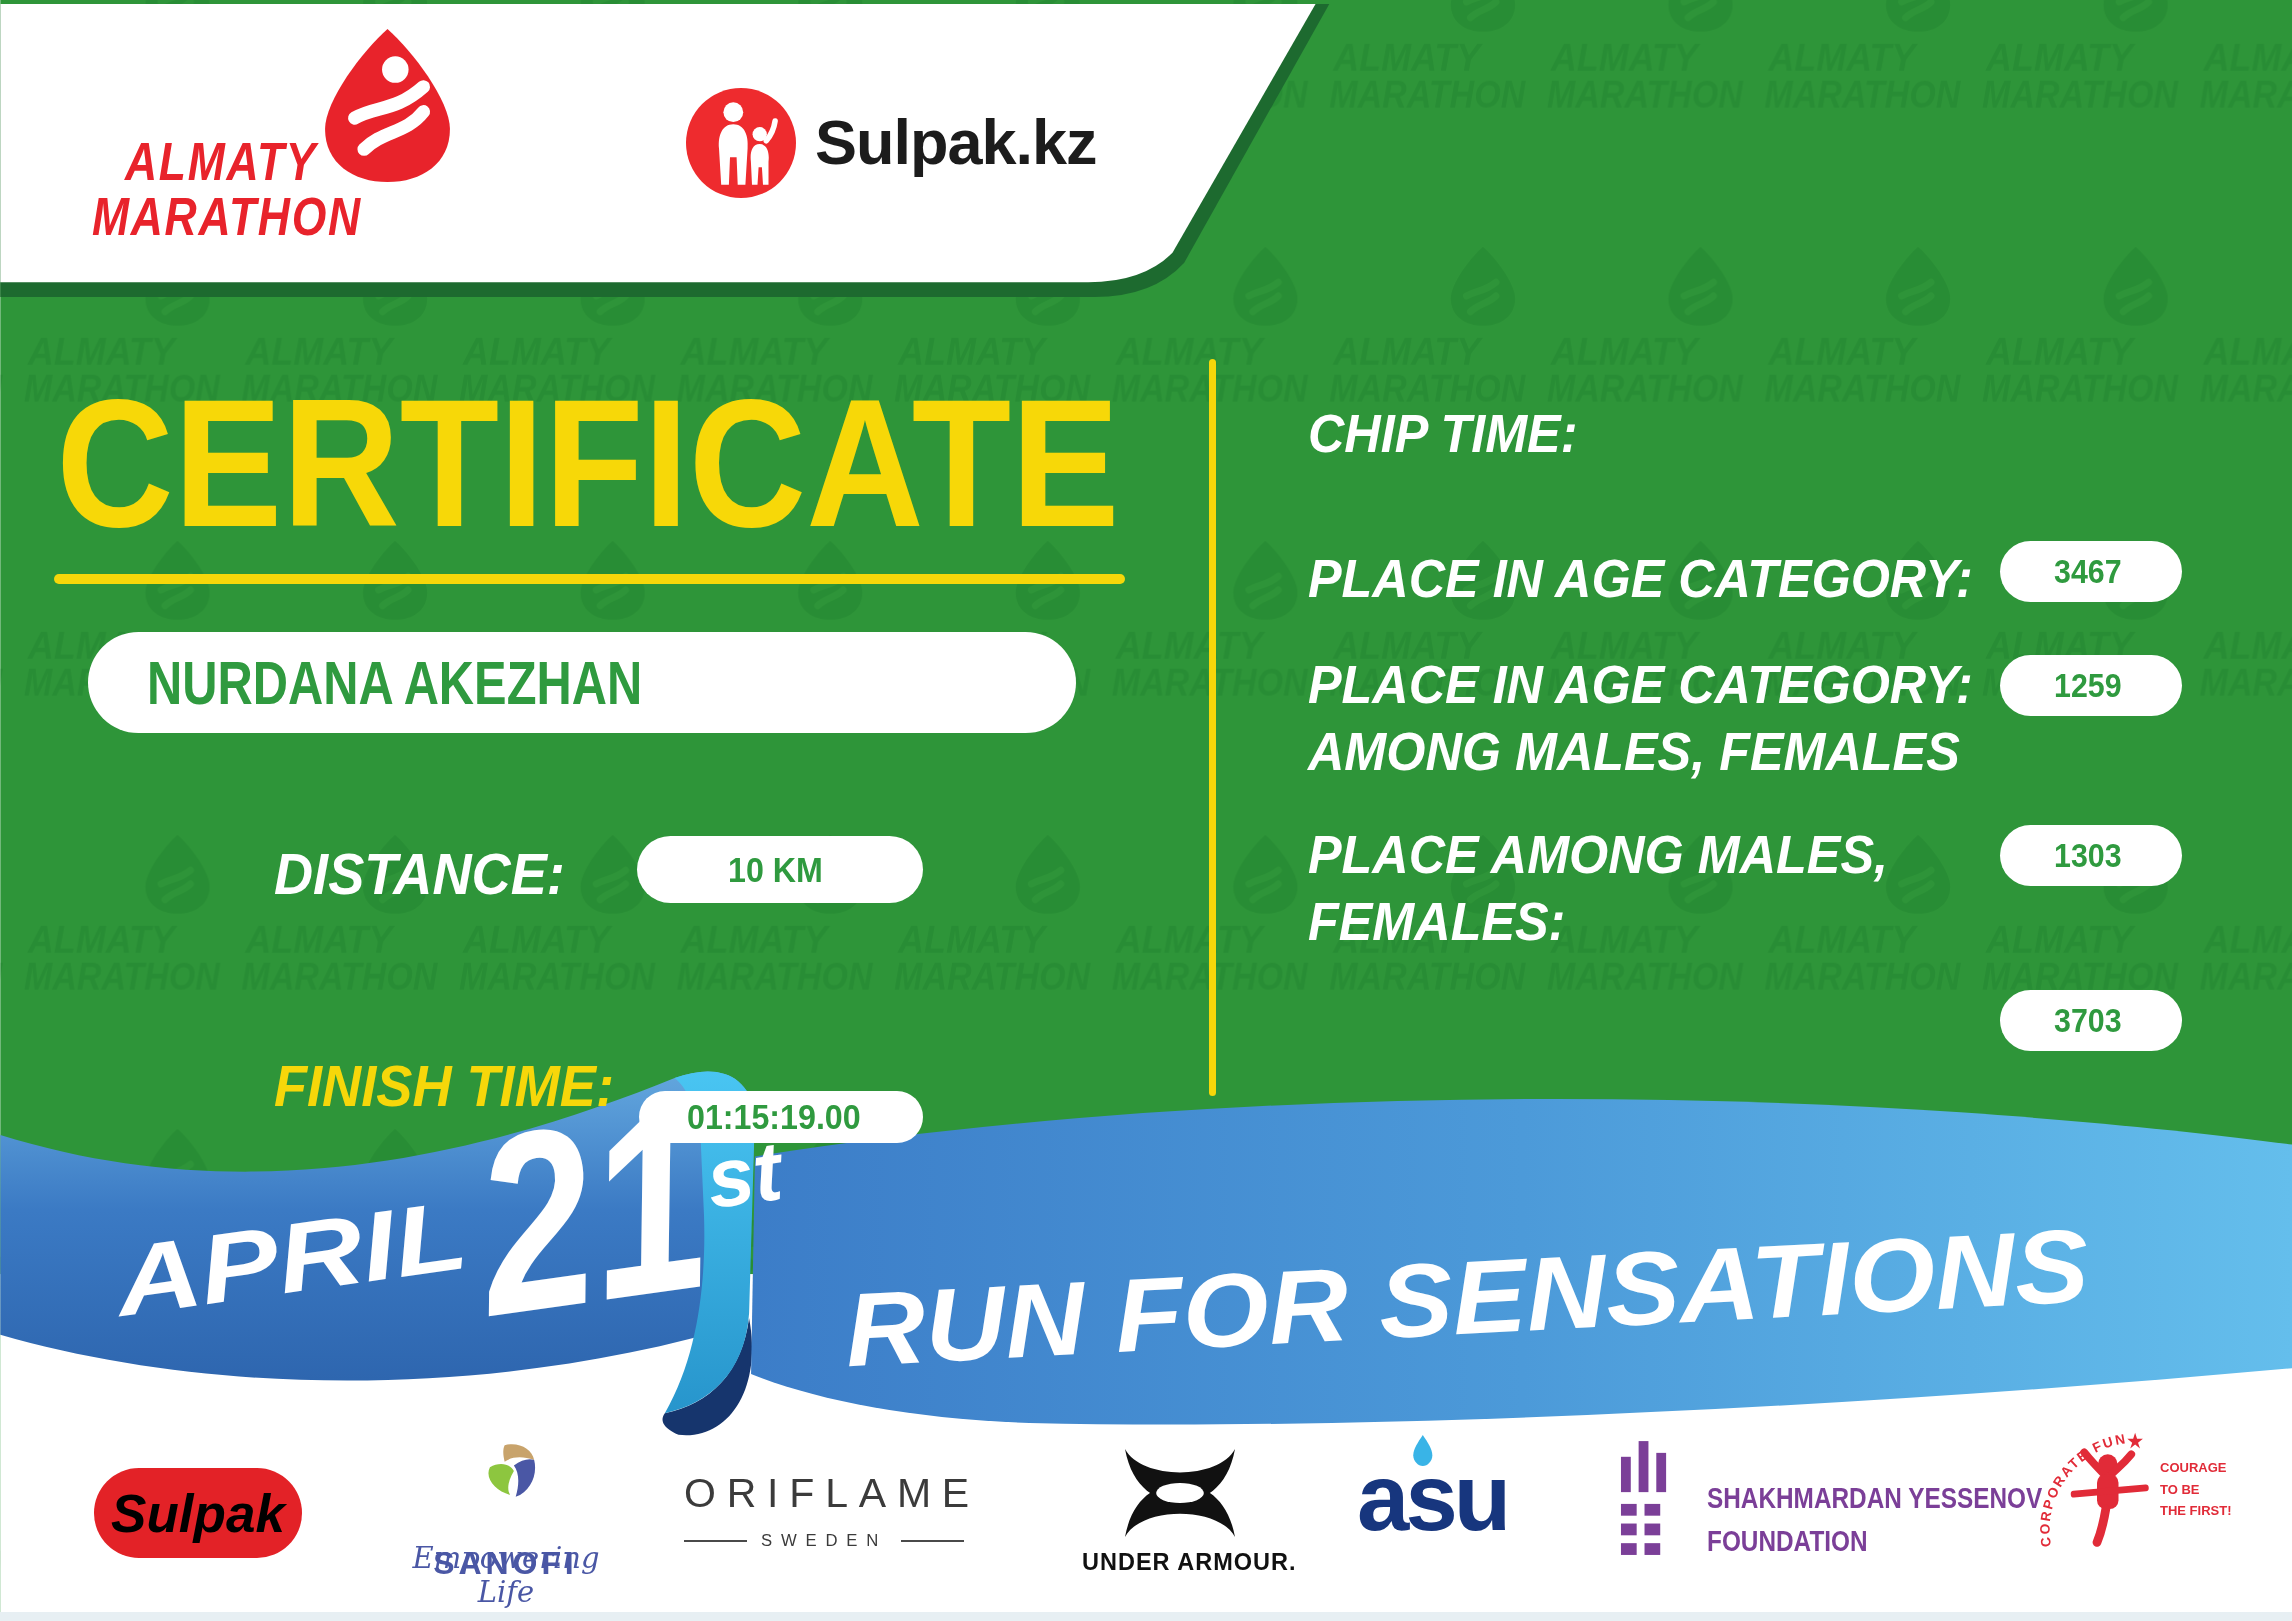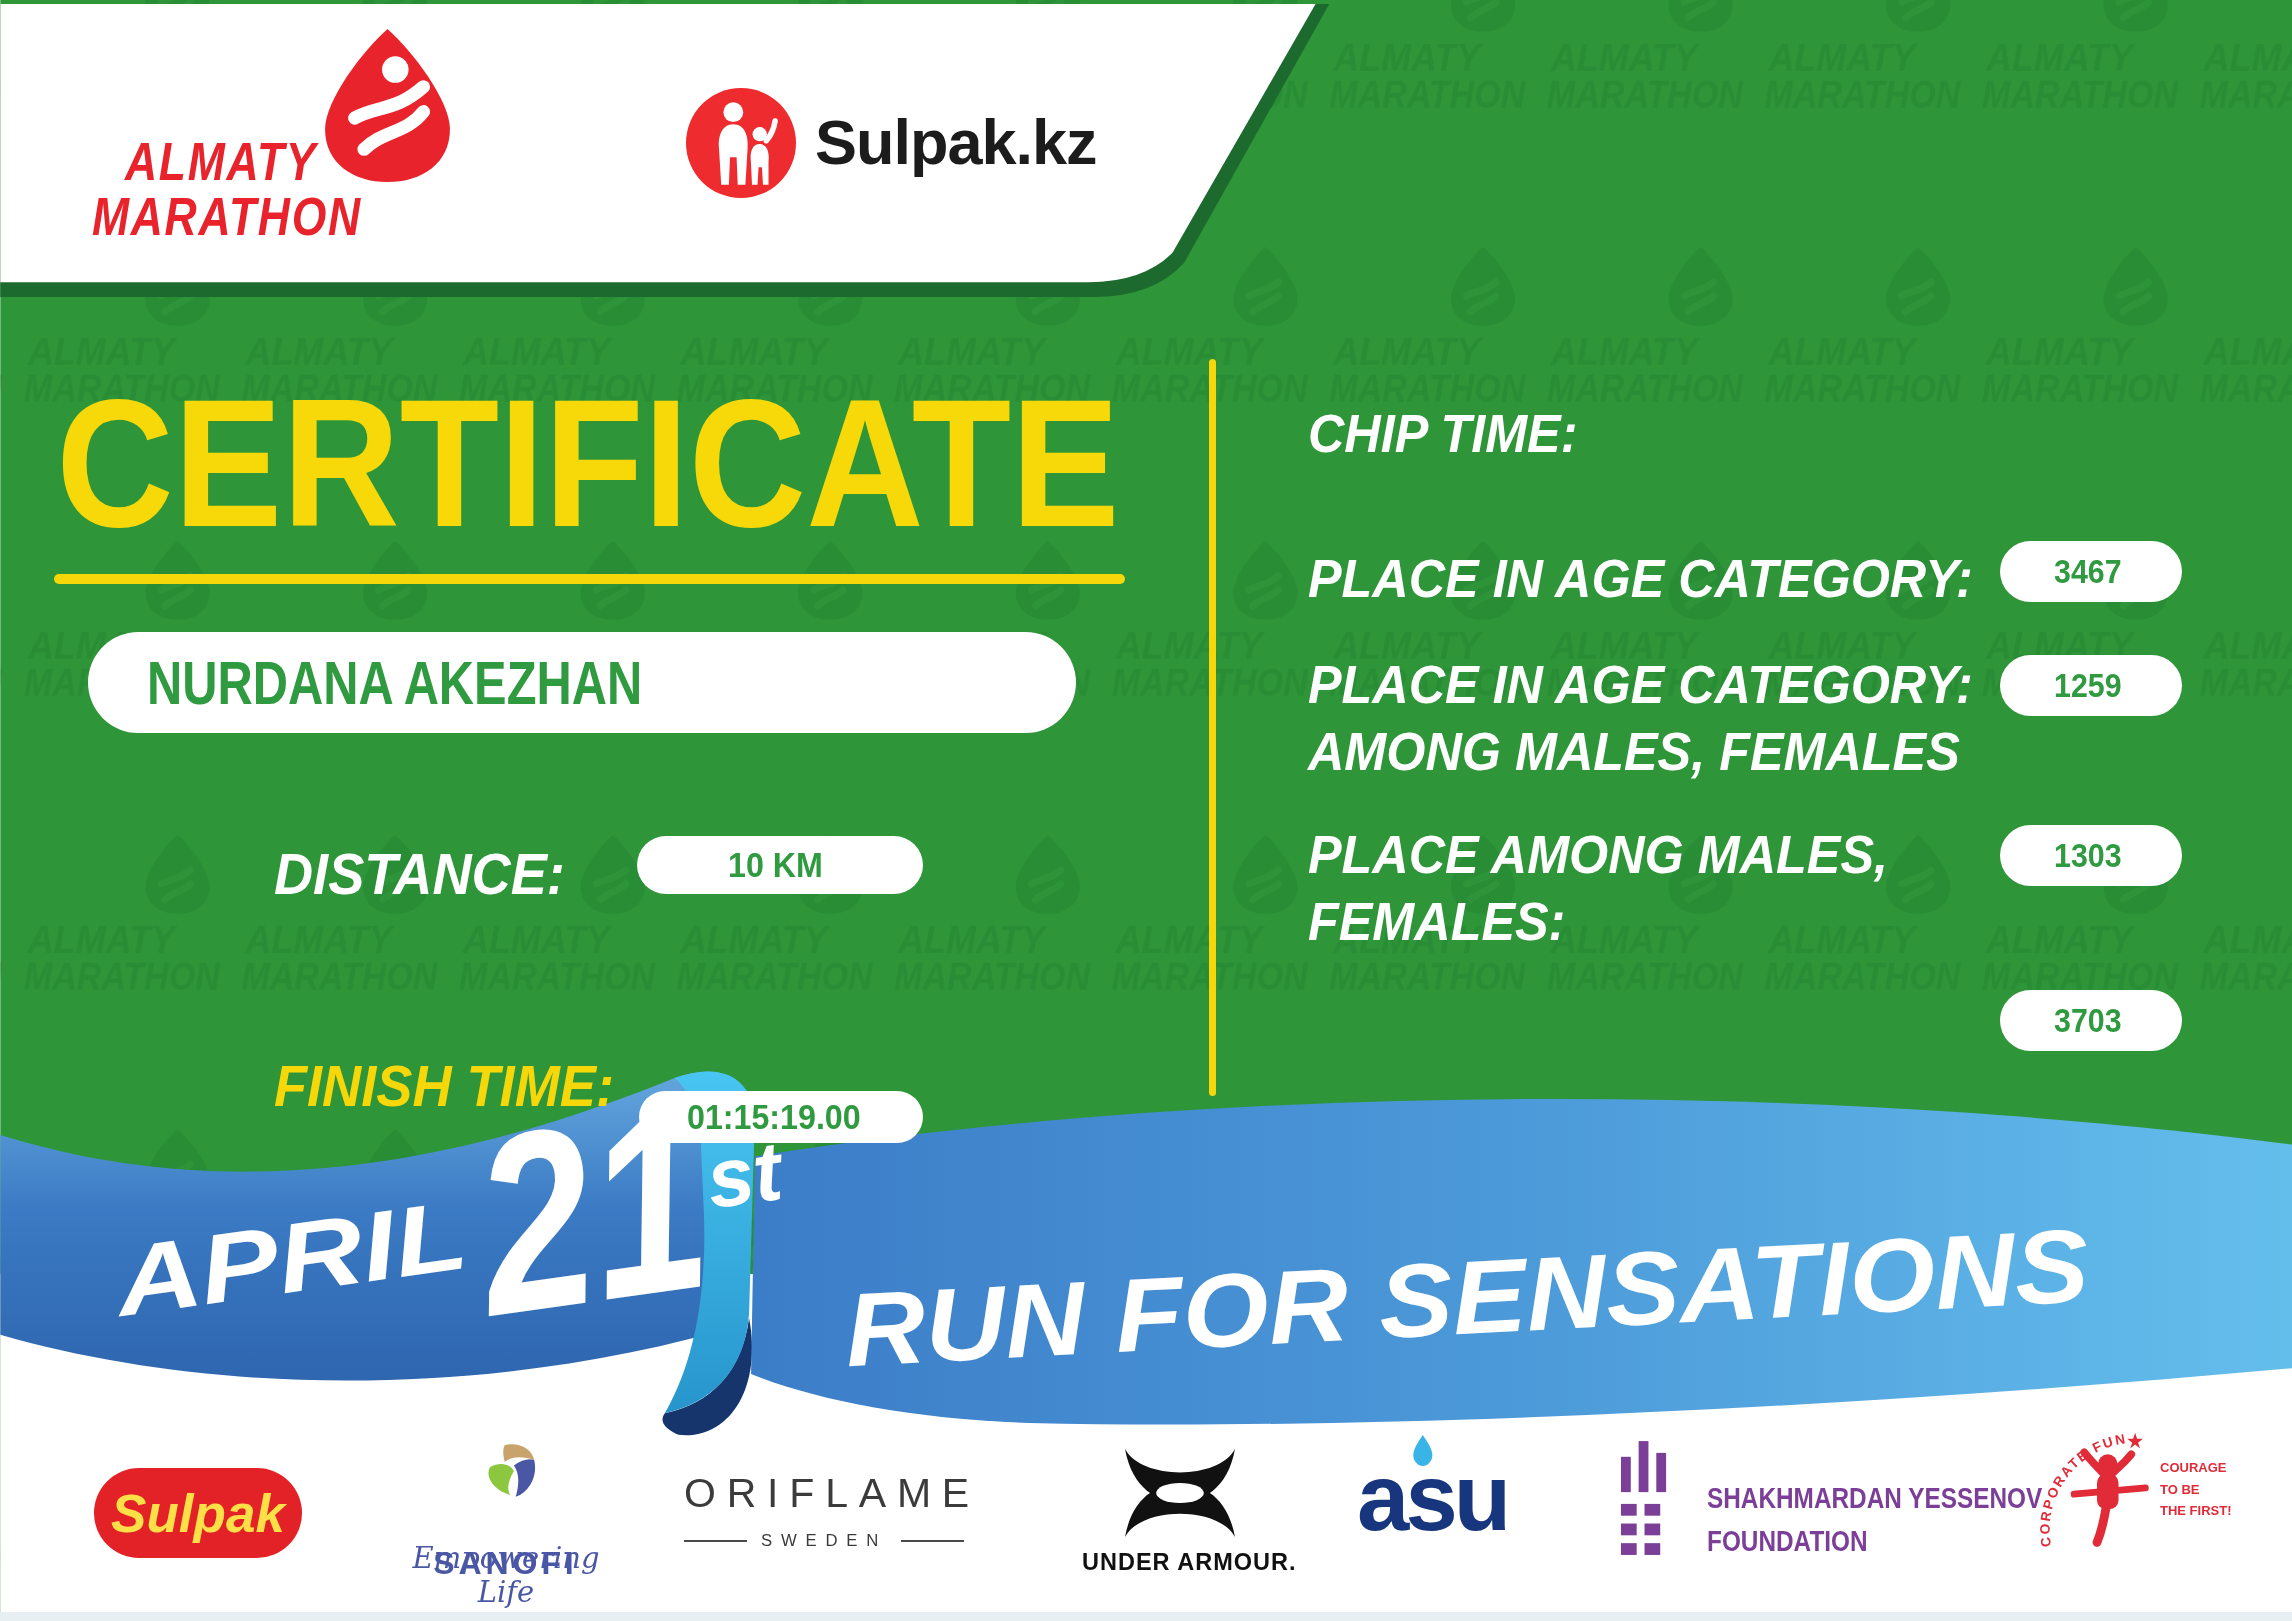--- a/index.html
+++ b/index.html
@@ -16,21 +16,21 @@
   .pill{background:#fff;border-radius:39px;display:flex;align-items:center;justify-content:center;}
   .pill-val{color:#2F9A3F;font-weight:bold;}
   
   .row-label{color:#fff;font-weight:bold;font-style:italic;font-size:53px;line-height:67px;white-space:nowrap;}
   .yellow{color:#F6D70A;}
   .underline-bar{background:#F6D70A;border-radius:4.9px;}
   .vline{background:#F6D70A;border-radius:3.9px;}
   .name-text{color:#2F9A3F;font-weight:bold;font-size:61px;white-space:nowrap;}
   
   .sulpak-box{background:#E32227;border-radius:45px;display:flex;align-items:center;justify-content:center;}
-  .sulpak-text{color:#fde047;font-weight:bold;font-size:53px;font-style:italic;}
+  .sulpak-text{color:#000000;font-weight:bold;font-size:53px;font-style:italic;}
   .sanofi-name{color:#4a57a5;font-weight:bold;font-size:32px;letter-spacing:3.9px;text-align:center;margin-top:36px;}
   .sanofi-tag{color:#4a57a5;font-style:italic;font-size:29px;font-family:"DejaVu Serif",serif;text-align:center;}
   .oriflame-name{color:#3b3b3b;font-size:41px;letter-spacing:10.8px;font-weight:400;white-space:nowrap;}
   .oriflame-sub{display:flex;align-items:center;gap:13.7px;width:280px;}
   .oriflame-sub .rule{flex:1;height:2px;background:#4a4a4a;}
   .oriflame-sub span{font-size:16.7px;letter-spacing:8.8px;color:#3b3b3b;}
   .ua-text{color:#111;font-weight:bold;font-size:23.5px;letter-spacing:1px;text-align:left;white-space:nowrap;}
   .asu-word{position:relative;color:#17367E;font-weight:bold;font-size:94px;letter-spacing:-3.9px;line-height:94px;}
   .yes-text{color:#7b3f98;font-weight:bold;font-size:29px;line-height:29px;white-space:nowrap;}
   .courage-lines{color:#E12B38;font-weight:bold;font-size:13px;line-height:21.6px;}
@@ -130,21 +130,21 @@
 
   <div class="abs underline-bar" style="left:54px;top:574px;width:1071px;height:9.8px;"></div>
 
   <div class="abs pill" style="left:88px;top:632px;width:988px;height:101px;border-radius:51px;justify-content:flex-start;">
     <span class="cond name-text" style="margin-left:59px;transform:scaleX(0.8);">NURDANA AKEZHAN</span>
   </div>
 
   <div class="abs" style="left:274px;top:841px;">
     <span class="cond row-label" style="font-size:57px;transform:scaleX(0.95);">DISTANCE:</span>
   </div>
-  <div class="abs pill" style="left:637px;top:836px;width:286px;height:58px;">
+  <div class="abs pill" style="left:637px;top:836px;width:286px;height:67px;">
     <span class="cond pill-val" style="font-size:35px;transform:scaleX(0.92);">10 KM</span>
   </div>
 
   <div class="abs" style="left:274px;top:1053px;">
     <span class="cond row-label yellow" style="font-size:57px;transform:scaleX(0.95);">FINISH TIME:</span>
   </div>
   <div class="abs pill" style="left:639px;top:1048px;width:284px;height:52px;margin-top:43px;">
     <span class="cond pill-val" style="font-size:35px;transform:scaleX(0.92);">01:15:19.00</span>
   </div>
 

